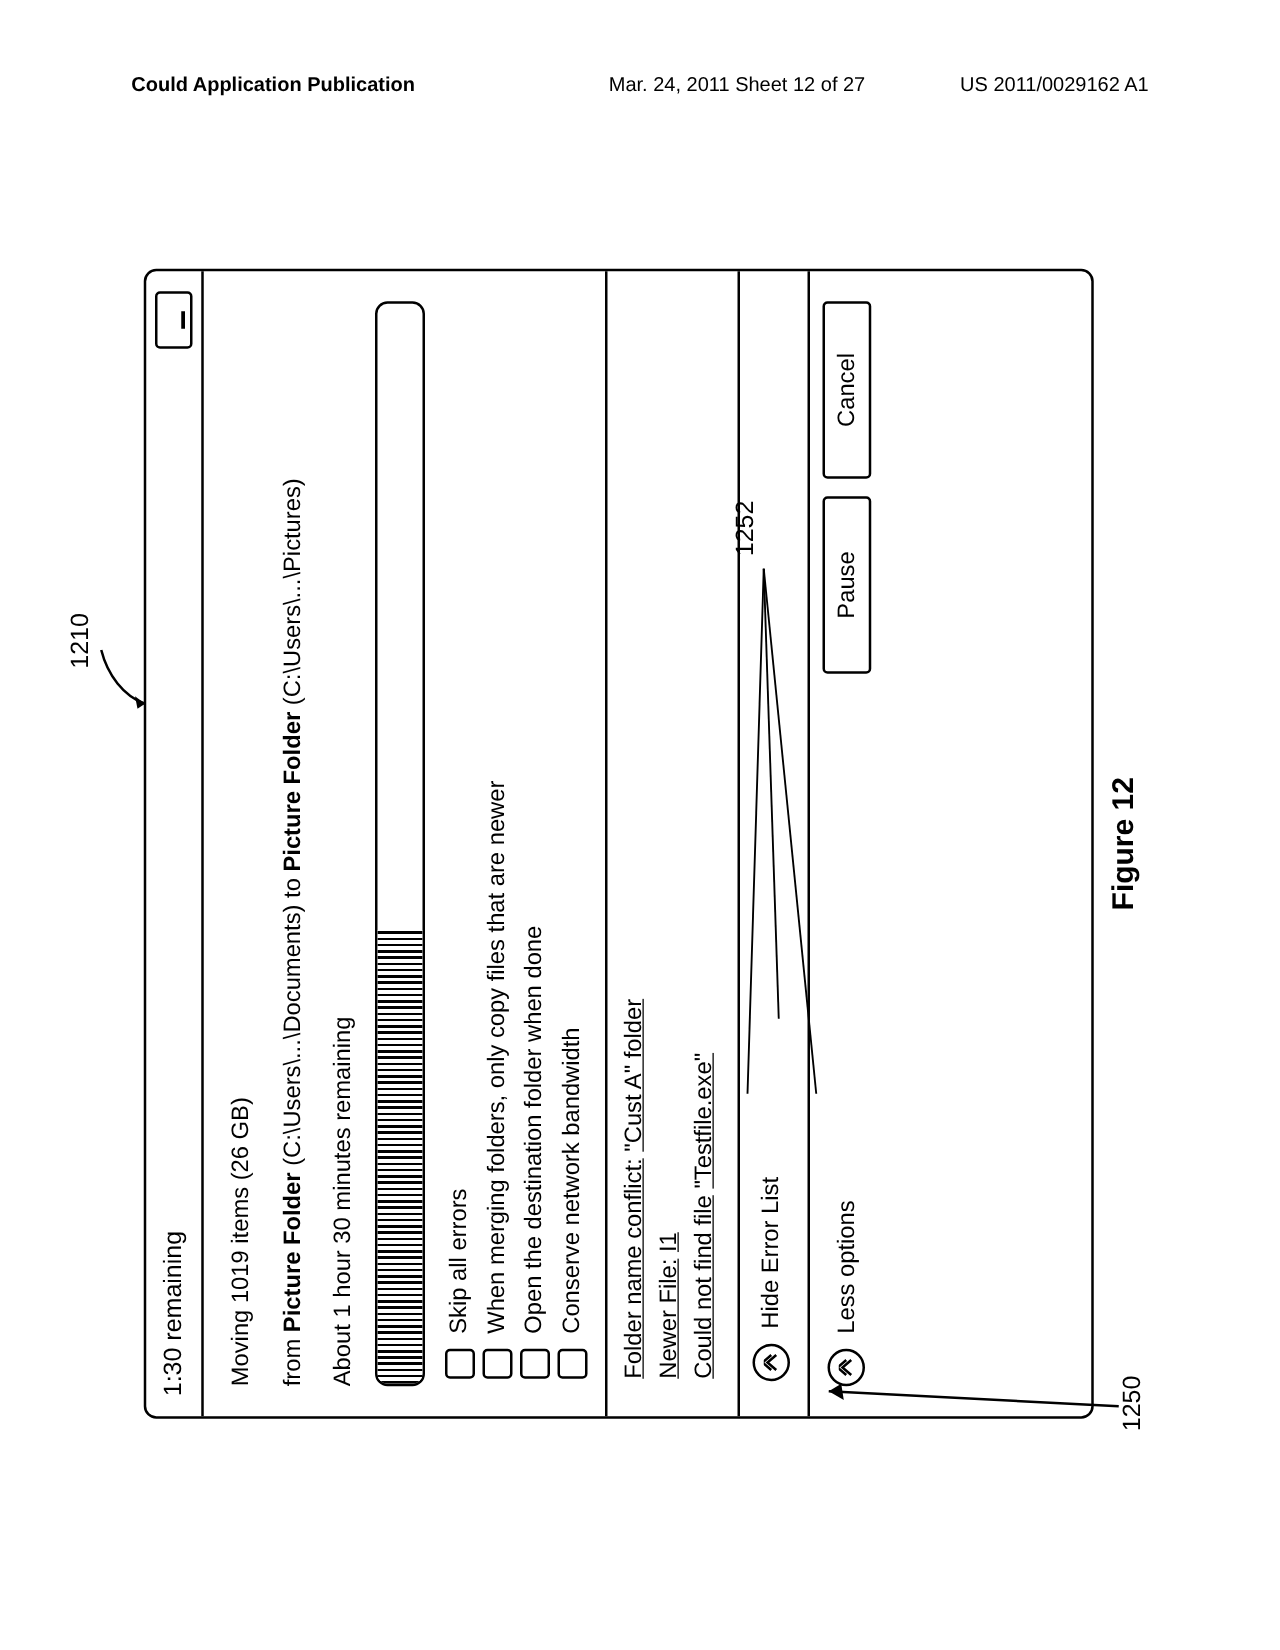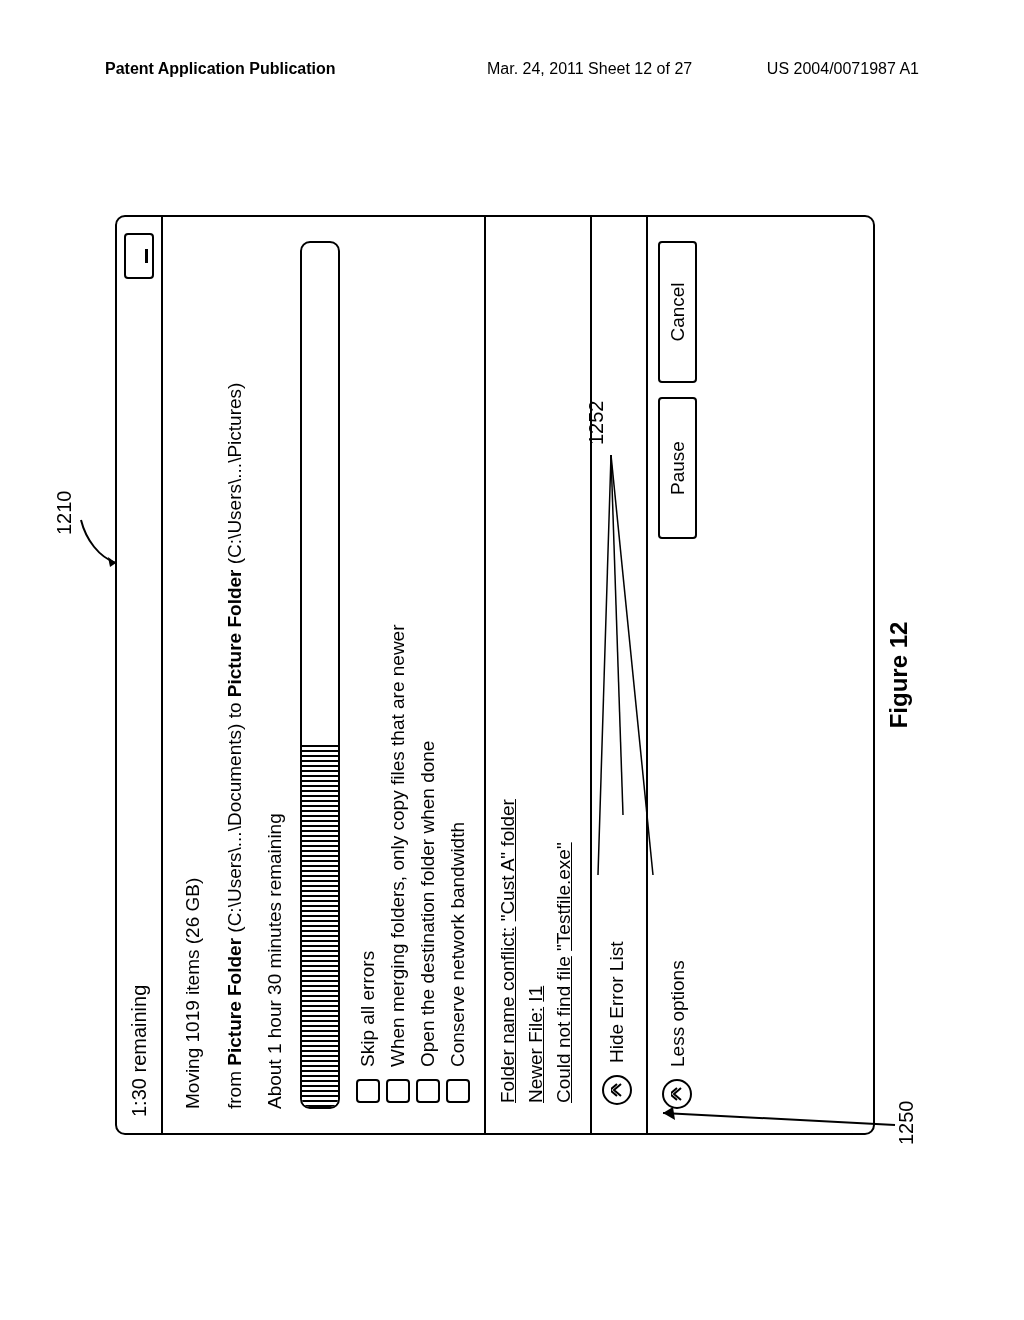--- a/index.html
+++ b/index.html
@@ -238,23 +238,23 @@
     text-align: center;
     font-size: 24px;
     font-weight: bold;
   }
 </style>
 </head>
 <body>
 
 <div class="page">
 
-  <div class="header-left">Patent Application Publication</div>
+  <div class="header-left">Could Application Publication</div>
   <div class="header-center">Mar. 24, 2011  Sheet 12 of 27</div>
-  <div class="header-right">US 2004/0071987 A1</div>
+  <div class="header-right">US 2011/0029162 A1</div>
 
   <div class="rot-wrap">
     <div class="rot">
 
       <div class="ref1210">1210</div>
       <div class="lead1210">
         <svg width="60" height="50">
           <path d="M45 0 C 25 5, 8 18, 2 35" fill="none" stroke="#000" stroke-width="2"></path>
           <polygon points="2,35 8,27 -2,29" fill="#000"></polygon>
         </svg>

